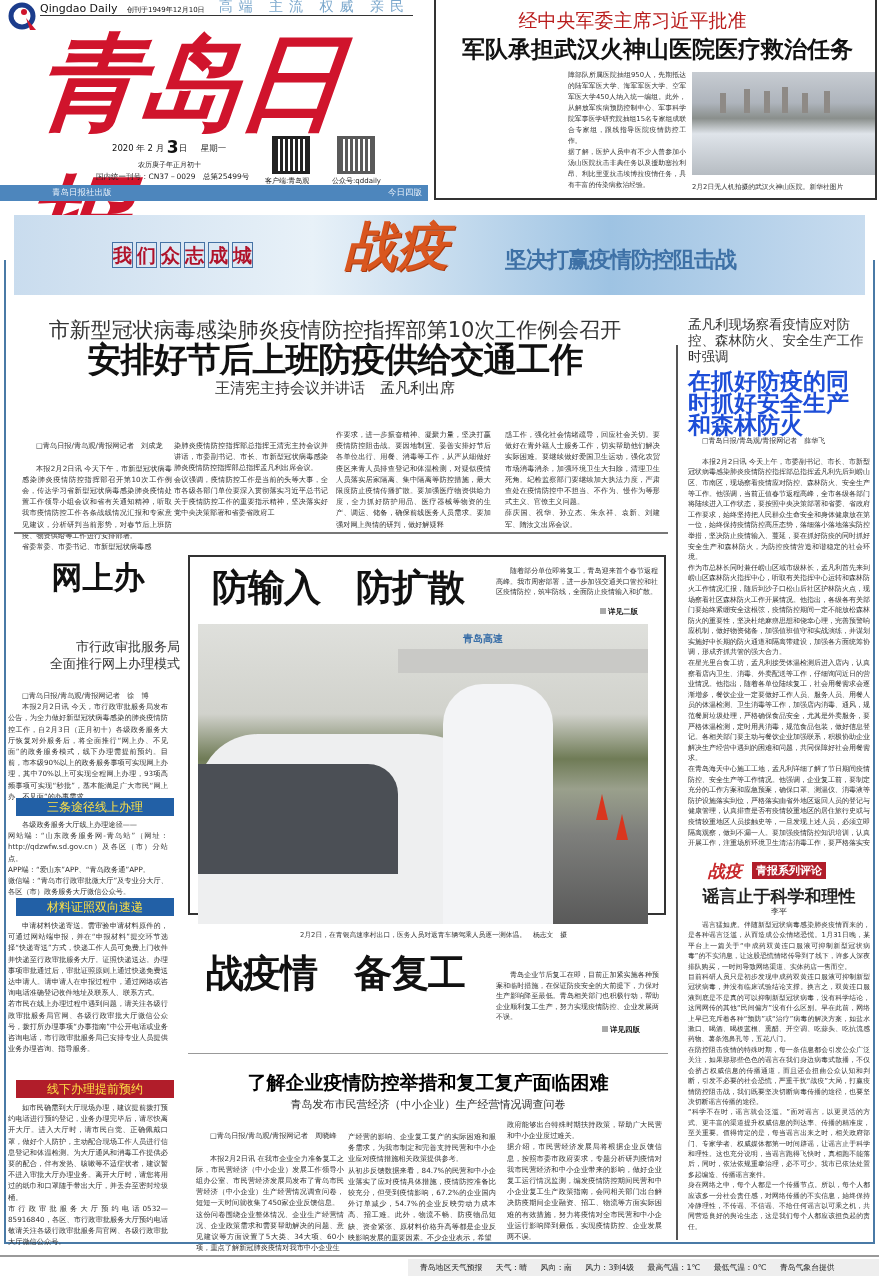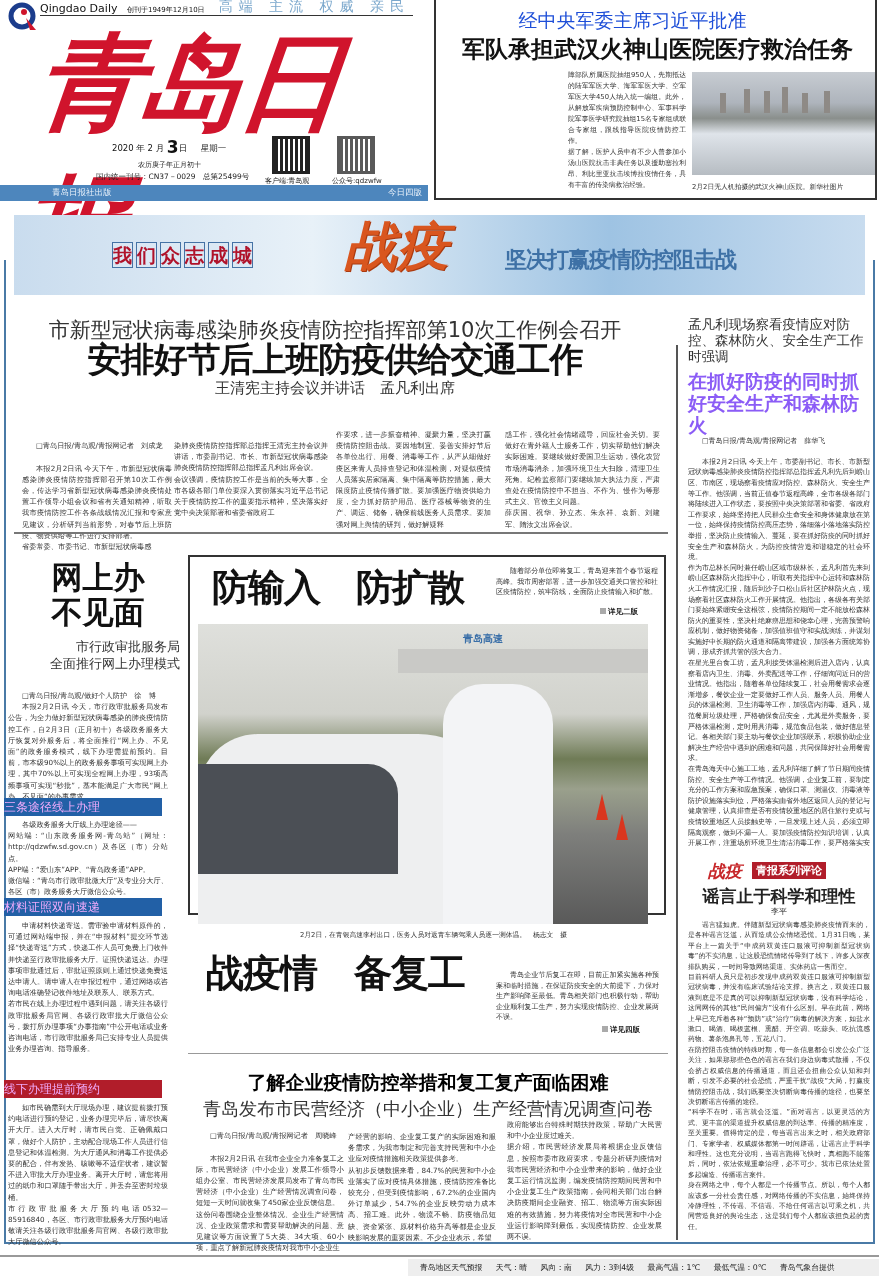--- a/index.html
+++ b/index.html
@@ -20,21 +20,21 @@
 .qr{width:38px;height:38px;background:
  repeating-linear-gradient(90deg,#222 0 3px,#fff 3px 5px),#fff;border:3px solid #222}
 #qr1{left:272px;top:136px}
 #qr2{left:337px;top:136px;opacity:.75}
 #qrl1{left:265px;top:176px;font-size:7px}
 #qrl2{left:332px;top:176px;font-size:7px}
 #bluebar{left:0;top:185px;width:428px;height:16px;background:#4d86bd;color:#e9f1fa;font-size:8.5px}
 #bluebar span{position:absolute;top:2px}
 
 #topbox{left:434px;top:0;width:443px;height:200px;border:2px solid #333;border-top:none}
-#tb-sub{left:0;top:8px;width:393px;text-align:center;font-size:19px;color:#1d4ed8}
+#tb-sub{left:0;top:8px;width:393px;text-align:center;font-size:19px;color:#b91c1c}
 #tb-head{left:0;top:34px;width:443px;text-align:center;font-size:23px;font-weight:bold;color:#111;font-family:"DejaVu Serif",serif}
 #tb-col1{left:14px;top:70px;width:116px}
 #tb-col2{left:132px;top:70px;width:118px}
 #tb-photo{left:256px;top:72px;width:183px;height:103px;background:linear-gradient(180deg,#c7ccd2 0,#aeb4bc 30%,#8a8f8c 45%,#dfe4ea 60%,#b6bcc2 100%)}
 #tb-photo .bld{position:absolute;bottom:60px;width:6px;background:#8e8a86}
 #tb-cap{left:256px;top:182px;font-size:6.8px;color:#333}
 
 #banner{left:14px;top:215px;width:851px;height:80px;background:linear-gradient(90deg,#c9dcee 0,#e8f1f8 35%,#9ec3e3 70%,#c8dcef 100%)}
 #ban-words{left:112px;top:242px;display:flex;gap:3px}
 #ban-words span{display:block;width:21px;height:26px;border:1px solid #4572a5;background:#dbe8f4;color:#b0122a;font-weight:bold;font-size:19px;text-align:center;line-height:24px;font-family:"DejaVu Serif",serif}
@@ -46,32 +46,32 @@
 #ms-head{left:0;top:337px;width:670px;text-align:center;font-size:34px;font-weight:bold;color:#111;font-family:"DejaVu Serif",serif;letter-spacing:-1px}
 #ms-deck{left:0;top:379px;width:670px;text-align:center;font-size:15px;color:#333}
 #ms-c1{left:22px;top:429px;width:150px}
 #ms-c2{left:174px;top:429px;width:154px}
 #ms-c3{left:336px;top:429px;width:155px}
 #ms-c4{left:505px;top:429px;width:155px}
 #rule1{left:14px;top:532px;width:654px;height:2px;background:#777}
 
 #rc-rule{left:676px;top:345px;width:2px;height:895px;background:#555}
 #rc-sub{left:688px;top:316px;width:180px;font-size:13.5px;line-height:16px;color:#333}
-#rc-head{left:688px;top:370px;width:182px;font-size:19px;line-height:22px;font-weight:bold;color:#8b5cf6;font-family:"DejaVu Serif",serif}
+#rc-head{left:688px;top:370px;width:182px;font-size:23px;line-height:22px;font-weight:bold;color:#1d4ed8;font-family:"DejaVu Serif",serif}
 #rc-body{left:688px;top:425px;width:182px}
 #rc-tag{left:708px;top:860px;font-size:17px;color:#c7272a;font-style:italic;font-weight:bold;font-family:"DejaVu Serif",serif}
 #rc-tagbox{left:752px;top:862px;background:#b11d2a;color:#fff;font-size:11px;padding:1px 4px;font-weight:bold}
 #rc-chead{left:686px;top:885px;width:186px;text-align:center;font-size:17px;font-weight:bold;font-family:"DejaVu Serif",serif}
 #rc-author{left:686px;top:906px;width:186px;text-align:center;font-size:8px}
 #rc-cbody{left:688px;top:920px;width:182px;}
 
 #ls-head{left:18px;top:560px;width:160px;text-align:center;font-size:31px;line-height:35px;font-weight:bold;font-family:"DejaVu Serif",serif;color:#111}
 #ls-deck{left:10px;top:638px;width:170px;text-align:right;font-size:13px;line-height:17px;color:#333}
 #ls-body{left:8px;top:690px;width:160px}
-.sbar{left:4px;width:158px;height:18px;color:#f0abfc;font-size:12px;text-align:left;line-height:18px;font-family:"DejaVu Serif",serif}
+.sbar{left:16px;width:158px;height:18px;color:#fde047;font-size:12px;text-align:center;line-height:18px;font-family:"DejaVu Serif",serif}
 #ls-b1{top:798px;background:#2260a6}
 #ls-b2{top:898px;background:#2260a6}
 #ls-b3{top:1080px;background:#b11d2a}
 #ls-t1{left:8px;top:819px;width:160px}
 #ls-t2{left:8px;top:920px;width:160px}
 #ls-t3{left:8px;top:1102px;width:160px}
 
 #pbox{left:188px;top:555px;width:478px;height:360px;border:2px solid #333}
 #pb-head{left:212px;top:563px;font-size:37px;font-weight:bold;font-family:"DejaVu Serif",serif;color:#111;letter-spacing:-1px}
 #pb-text{left:496px;top:566px;width:162px;font-size:7px;line-height:10.5px}
@@ -86,21 +86,21 @@
 #photo .cone{position:absolute;width:0;height:0;border-left:6px solid transparent;border-right:6px solid transparent;border-bottom:26px solid #d9361f}
 #pb-cap{left:300px;top:930px;font-size:6.8px;color:#333;white-space:nowrap}
 
 #fw-head{left:206px;top:948px;font-size:38px;font-weight:bold;font-family:"DejaVu Serif",serif;color:#111;letter-spacing:-1px}
 #fw-text{left:496px;top:970px;width:163px;font-size:7px;line-height:10.5px}
 #fw-more{left:602px;top:1025px;font-size:7.5px;font-weight:bold}
 #fw-more i{display:inline-block;width:6px;height:6px;background:#aaa;margin-right:2px}
 #rule2{left:188px;top:1053px;width:480px;height:1px;background:#999}
 
 #bs-head{left:188px;top:1070px;width:480px;text-align:center;font-size:19px;font-weight:bold;font-family:"DejaVu Serif",serif;color:#000000}
-#bs-deck{left:188px;top:1097px;width:480px;text-align:center;font-size:18px;color:#333}
+#bs-deck{left:188px;top:1097px;width:480px;text-align:center;font-size:11px;color:#333}
 #bs-c1{left:196px;top:1119px;width:148px}
 #bs-c2{left:348px;top:1131px;width:148px}
 #bs-c3{left:507px;top:1119px;width:155px}
 
 #foot-rule{left:0;top:1255px;width:879px;height:2px;background:#999}
 #weather{left:408px;top:1259px;width:471px;height:17px;background:#eee;font-size:7.8px;color:#222;white-space:nowrap;line-height:17px;padding-left:12px}
 #weather span{margin-right:11px}
 </style>
 </head>
 <body>
@@ -125,21 +125,21 @@
   <div id="dateline" class="abs">
     <span>2020 年 2 月</span>
     <span class="big">3</span><span>日</span>
     &nbsp;&nbsp;&nbsp;&nbsp;<span>星期一</span>
   </div>
   <div id="lunar" class="abs">农历庚子年正月初十</div>
   <div id="issn" class="abs">国内统一刊号：CN37－0029　总第25499号</div>
   <div id="qr1" class="abs qr"></div>
   <div id="qr2" class="abs qr"></div>
   <div id="qrl1" class="abs">客户端:青岛观</div>
-  <div id="qrl2" class="abs">公众号:qdzwfw</div>
+  <div id="qrl2" class="abs">公众号:qddaily</div>
   <div id="bluebar" class="abs">
     <span style="left:52px">青岛日报社出版</span>
     <span style="right:6px">今日四版</span>
   </div>
 </div>
 
 <div id="topbox" class="abs">
   <div id="tb-sub" class="abs">经中央军委主席习近平批准</div>
   <div id="tb-head" class="abs">军队承担武汉火神山医院医疗救治任务</div>
   <div id="tb-col2" class="abs p" style="white-space:pre-line;font-size:6.8px;line-height:11px">障部队所属医院抽组950人，先期抵达的陆军军医大学、海军军医大学、空军军医大学450人纳入统一编组。此外，从解放军疾病预防控制中心、军事科学院军事医学研究院抽组15名专家组成联合专家组，跟线指导医院疫情防控工作。
@@ -199,28 +199,27 @@
 <div id="rc-chead" class="abs">谣言止于科学和理性</div>
 <div id="rc-author" class="abs">李平</div>
 <div id="rc-cbody" class="abs p" style="white-space:pre-line;text-indent:14px;font-size:6.8px;line-height:10.4px;height:318px;overflow:hidden">谣言猛如虎。伴随新型冠状病毒感染肺炎疫情而来的，是各种谣言泛滥，从而造成公众情绪恐慌。1月31日晚，某平台上一篇关于“中成药双黄连口服液可抑制新型冠状病毒”的不实消息，让这股恐慌情绪传导到了线下，许多人深夜排队购买，一时间导致网络渠道、实体药店一售而空。
 目前科研人员只是初步发现中成药双黄连口服液可抑制新型冠状病毒，并没有临床试验结论支撑。换言之，双黄连口服液到底是不是真的可以抑制新型冠状病毒，没有科学结论，这同网传的其他“民间偏方”没有什么区别。早在此前，网络上早已充斥着各种“预防”或“治疗”病毒的解决方案，如盐水漱口、喝酒、喝板蓝根、熏醋、开空调、吃蒜头、吃抗流感药物、薯条泡鼻孔等，五花八门。
 在防控阻击疫情的特殊时期，每一条信息都会引发公众广泛关注，如果那那些色色的谣言在我们身边病毒式散播，不仅会挤占权威信息的传播通道，而且还会扭曲公众认知和判断，引发不必要的社会恐慌，严重干扰“战疫”大局，打赢疫情防控阻击战，我们既要坚决切断病毒传播的途径，也要坚决切断谣言传播的途径。
 “科学不在时，谣言就会泛滥。”面对谣言，以更灵活的方式、更丰富的渠道提升权威信息的到达率、传播的精准度，至关重要。值得肯定的是，每当谣言出来之时，相关政府部门、专家学者、权威媒体都第一时间辟谣，让谣言止于科学和理性。这也充分说明，当谣言跑得飞快时，真相跑不能落后，同时，依法依规重拳治理，必不可少。我市已依法处置多起编造、传播谣言案件。
 身在网络之中，每个人都是一个传播节点。所以，每个人都应该多一分社会责任感，对网络传播的不实信息，始终保持冷静理性，不传谣、不信谣、不给任何谣言以可乘之机，共同营造良好的舆论生态，这是我们每个人都应该担负起的责任。</div>
 
 <div id="ls-head" class="abs">
   <div>网上办</div>
-  <div>不见面</div>
 </div>
 <div id="ls-deck" class="abs">
   <div>市行政审批服务局</div>
   <div>全面推行网上办理模式</div>
 </div>
 <div id="ls-body" class="abs p">
-  <div style="padding-left:14px">□青岛日报/青岛观/做好个人防护　徐　博</div>
+  <div style="padding-left:14px">□青岛日报/青岛观/青报网记者　徐　博</div>
   <div style="text-indent:14px">本报2月2日讯 今天，市行政审批服务局发布公告，为全力做好新型冠状病毒感染的肺炎疫情防控工作，自2月3日（正月初十）各级政务服务大厅恢复对外服务后，将全面推行“网上办、不见面”的政务服务模式，线下办理需提前预约。目前，市本级90%以上的政务服务事项可实现网上办理，其中70%以上可实现全程网上办理，93项高频事项可实现“秒批”，基本能满足广大市民“网上办、不见面”的办事需求。</div>
 </div>
 <div id="ls-b1" class="abs sbar">三条途径线上办理</div>
 <div id="ls-t1" class="abs p" style="white-space:pre-line;text-indent:14px">各级政务服务大厅线上办理途径——
 网站端：“山东政务服务网-青岛站”（网址：http://qdzwfw.sd.gov.cn）及各区（市）分站点。
 APP端：“爱山东”APP、“青岛政务通”APP。
 微信端：“青岛市行政审批微大厅”及专业分大厅、各区（市）政务服务大厅微信公众号。</div>
 <div id="ls-b2" class="abs sbar">材料证照双向速递</div>
 <div id="ls-t2" class="abs p" style="white-space:pre-line;text-indent:14px">申请材料快递寄送。需审验申请材料原件的，可通过网站端申报，并在“申报材料”提交环节选择“快递寄送”方式，快递工作人员可免费上门收件并快递至行政审批服务大厅。证照快递送达。办理事项审批通过后，审批证照原则上通过快递免费送达申请人。请申请人在申报过程中，通过网络或咨询电话准确登记收件地址及联系人、联系方式。
 若市民在线上办理过程中遇到问题，请关注各级行政审批服务局官网、各级行政审批大厅微信公众号，拨打所办理事项“办事指南”中公开电话或业务咨询电话，市行政审批服务局已安排专业人员提供业务办理咨询、指导服务。</div>

